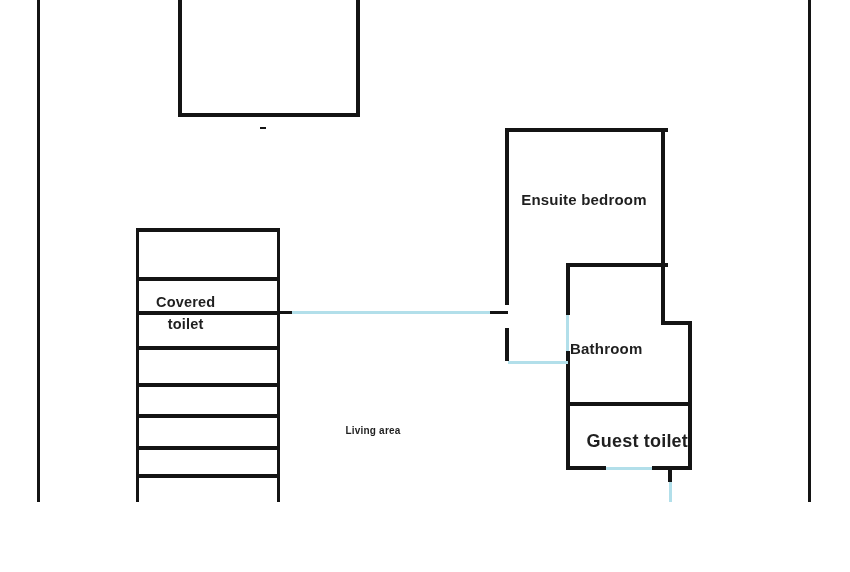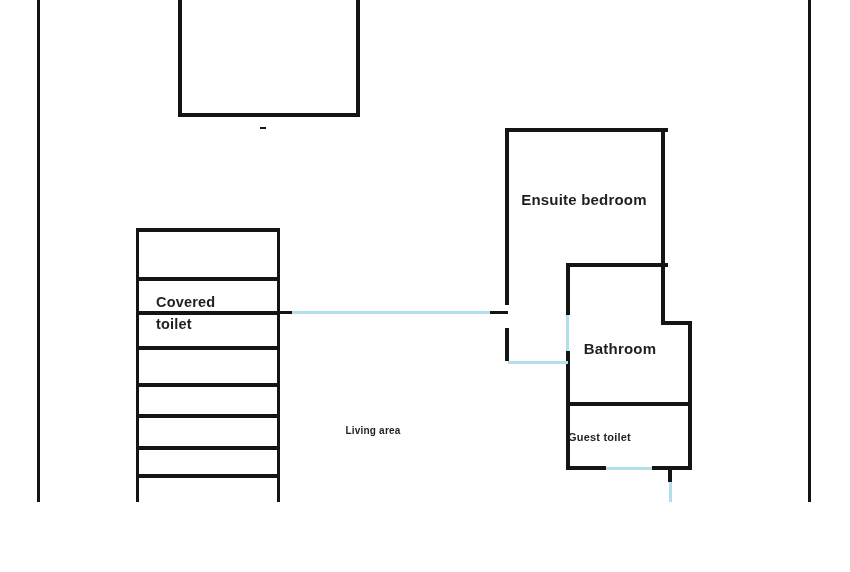--- a/index.html
+++ b/index.html
@@ -19,24 +19,24 @@
   .lbl {
     position: absolute;
     color: #1f1f1f;
     font-weight: 600;
     letter-spacing: 0.2px;
     white-space: nowrap;
     z-index: 5;
   }
   .lbl-pool      { left: 196px; top: -15px; width: 120px; text-align: center; font-size: 15px; }
   .lbl-ensuite   { left: 504px; top: 191px; width: 160px; text-align: center; font-size: 15px; }
-  .lbl-terrace   { left: 156px; top: 292px; font-size: 14.5px; line-height: 21.5px; }
+  .lbl-terrace   { left: 156px; top: 292px; font-size: 14.5px; line-height: 21.5px; text-align: center; }
   .lbl-living    { left: 313px; top: 425px; width: 120px; text-align: center; font-size: 10px; }
-  .lbl-bathroom  { left: 570px; top: 340px; width: 100px; text-align: center; font-size: 15px; }
-  .lbl-guest     { left: 568px; top: 431px; width: 120px; text-align: left; font-size: 11px; }
+  .lbl-bathroom  { left: 570px; top: 340px; width: 100px; font-size: 15px; }
+  .lbl-guest     { left: 568px; top: 431px; width: 120px; text-align: right; font-size: 18px; }
 </style>
 </head>
 <body>
 
 <div id="canvas">
   <div class="lbl lbl-pool">Pool</div>
   <div class="lbl lbl-ensuite">Ensuite bedroom</div>
   <div class="lbl lbl-terrace">
     <div>Covered</div>
     <div>toilet</div>

